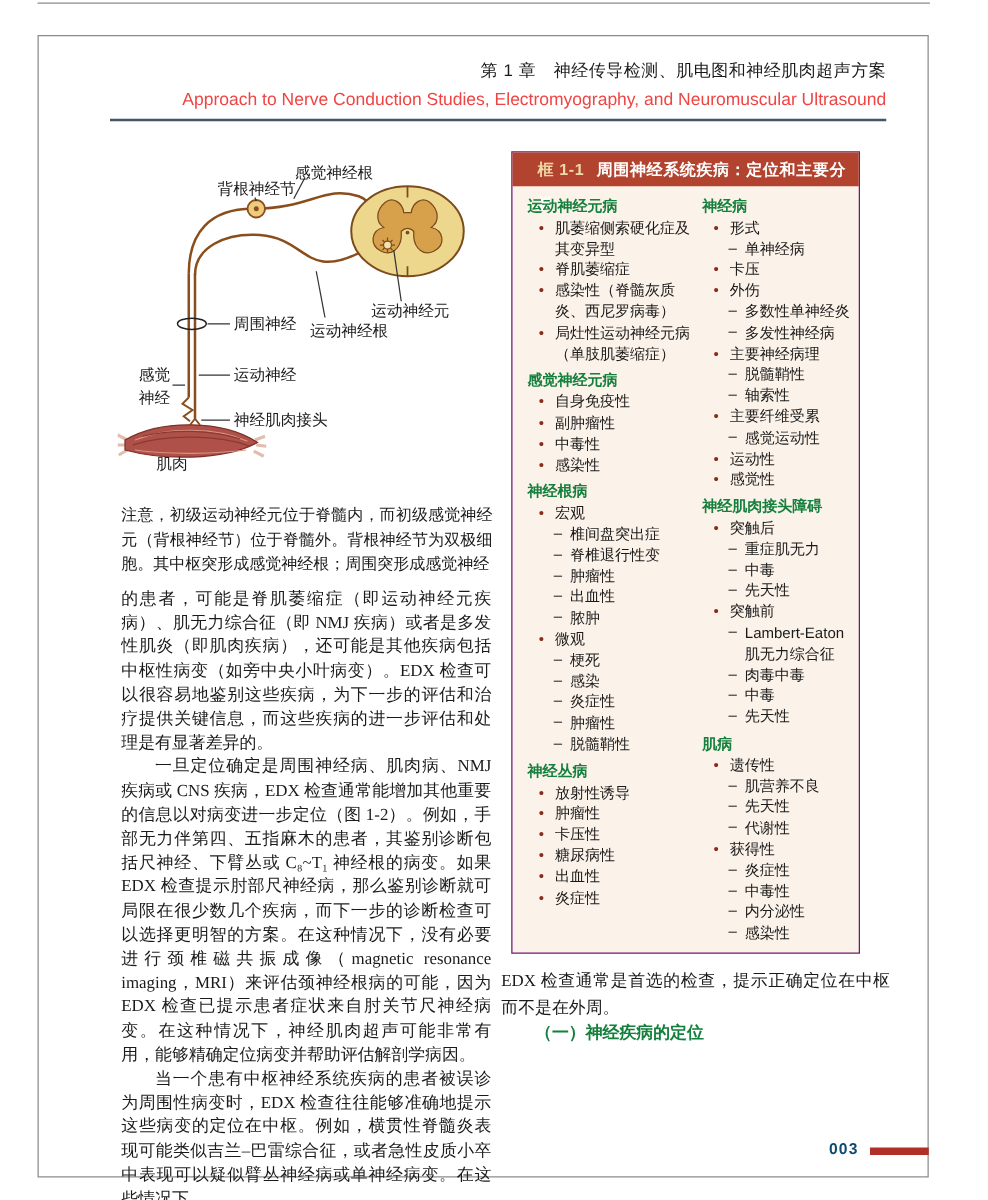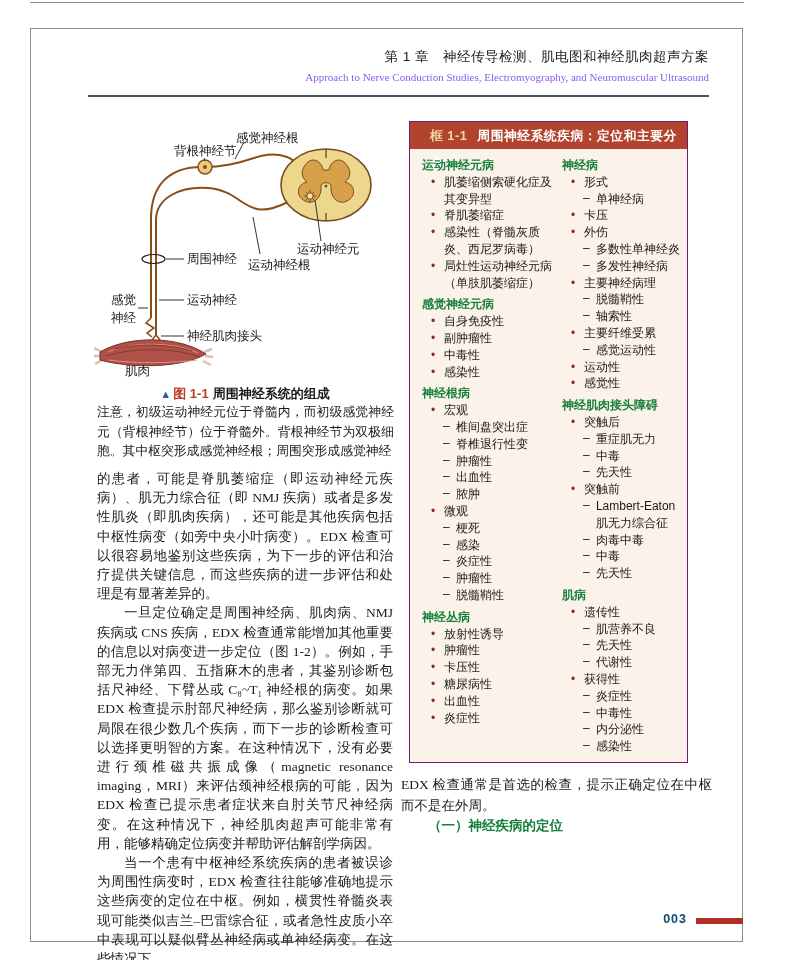--- a/index.html
+++ b/index.html
@@ -3,21 +3,21 @@
 <meta charset="utf-8">
 <style>
   html,body{margin:0;padding:0;background:#ffffff;width:790px;height:960px;overflow:hidden;
     font-family:"Liberation Sans",sans-serif;color:#1a1a1a;}
   .stage{position:relative;width:790px;height:856px;background:#fff;}
   .prev-page-edge{position:absolute;left:30px;top:2px;width:714px;border-top:1px solid #8c8c8c;height:0;}
   .page{position:absolute;left:30px;top:28px;width:713px;height:914px;background:#fff;border:1px solid #8c8c8c;box-sizing:border-box;}
 
   
   .h-cn{position:absolute;top:19px;right:33px;font-size:13.5px;letter-spacing:.5px;color:#1a1a1a;}
-  .h-en{position:absolute;top:42px;right:33px;font-size:11px;font-family:Liberation Serif, serif;color:#8b5cf6;}
+  .h-en{position:absolute;top:42px;right:33px;font-size:14px;font-family:Liberation Sans, sans-serif;color:#ef4444;}
   .h-rule{position:absolute;top:66px;left:57px;right:33px;height:2px;background:#45546a;}
 
   
   .fig{position:absolute;left:63px;top:93px;width:302px;height:258px;}
   .fig text{font-family:"Liberation Sans",sans-serif;font-size:12.5px;fill:#1a1a1a;}
   .fig-caption{position:absolute;left:63px;top:356px;width:302px;text-align:center;font-size:13px;font-weight:700;}
   .cap-marker{color:#2b5fa3;font-size:11px;}
   .cap-no{color:#c03a28;margin:0 4px 0 2px;}
   .fig-note{position:absolute;left:66px;top:374px;width:297px;font-size:12.8px;line-height:19.5px;
     text-align:justify;font-family:"Liberation Serif",serif;}
@@ -118,23 +118,20 @@
       <text x="203" y="131">运动神经元</text>
       <text x="93" y="141">周围神经</text>
       <text x="154" y="147">运动神经根</text>
       <text x="17" y="182">感觉</text>
       <text x="17" y="200">神经</text>
       <text x="93" y="182">运动神经</text>
       <text x="93" y="218">神经肌肉接头</text>
       <text x="31" y="253">肌肉</text>
     </svg>
 
-    <div class="fig-caption">
-      <span class="cap-marker">▲</span><span class="cap-no">图 1-1</span><span>周围神经系统的组成</span>
-    </div>
     <div class="fig-note">注意，初级运动神经元位于脊髓内，而初级感觉神经元（背根神经节）位于脊髓外。背根神经节为双极细胞。其中枢突形成感觉神经根；周围突形成感觉神经</div>
 
     <div class="lcol">
       <p>的患者，可能是脊肌萎缩症（即运动神经元疾病）、肌无力综合征（即 NMJ 疾病）或者是多发性肌炎（即肌肉疾病），还可能是其他疾病包括中枢性病变（如旁中央小叶病变）。EDX 检查可以很容易地鉴别这些疾病，为下一步的评估和治疗提供关键信息，而这些疾病的进一步评估和处理是有显著差异的。</p>
       <p class="indent">一旦定位确定是周围神经病、肌肉病、NMJ 疾病或 CNS 疾病，EDX 检查通常能增加其他重要的信息以对病变进一步定位（图 1-2）。例如，手部无力伴第四、五指麻木的患者，其鉴别诊断包括尺神经、下臂丛或 C₈~T₁ 神经根的病变。如果 EDX 检查提示肘部尺神经病，那么鉴别诊断就可局限在很少数几个疾病，而下一步的诊断检查可以选择更明智的方案。在这种情况下，没有必要进行颈椎磁共振成像（magnetic resonance imaging，MRI）来评估颈神经根病的可能，因为 EDX 检查已提示患者症状来自肘关节尺神经病变。在这种情况下，神经肌肉超声可能非常有用，能够精确定位病变并帮助评估解剖学病因。</p>
       <p class="indent">当一个患有中枢神经系统疾病的患者被误诊为周围性病变时，EDX 检查往往能够准确地提示这些病变的定位在中枢。例如，横贯性脊髓炎表现可能类似吉兰–巴雷综合征，或者急性皮质小卒中表现可以疑似臂丛神经病或单神经病变。在这些情况下，</p>
     </div>
 
     <div class="ibox">
       <div class="ibox-head">

